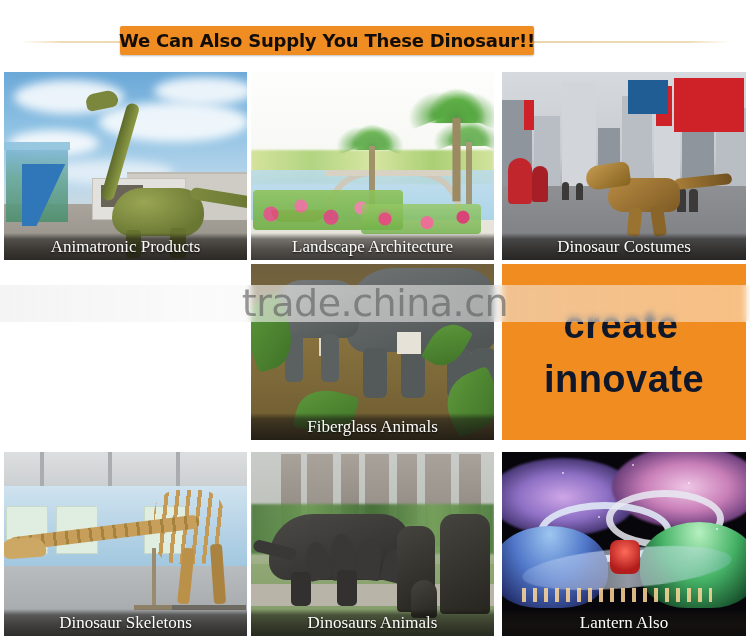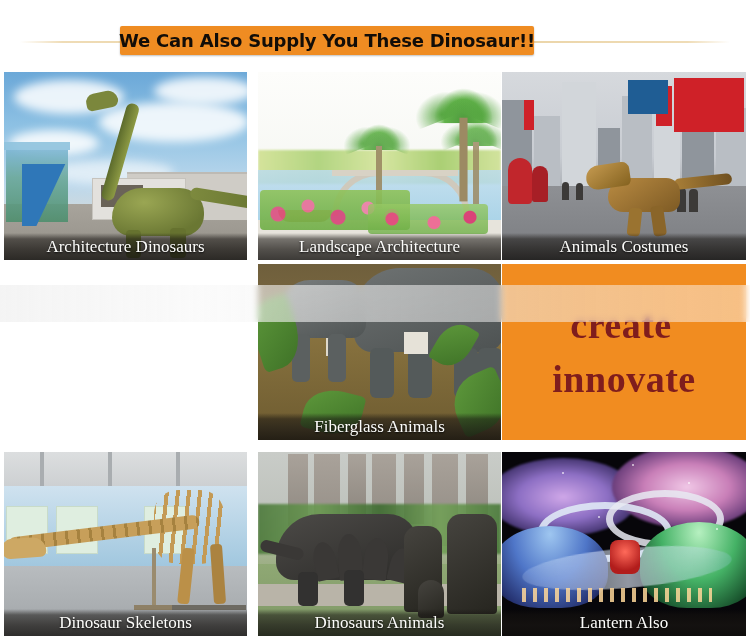--- a/index.html
+++ b/index.html
@@ -41,21 +41,21 @@
   .grid{
     position:absolute;left:0;top:72px;width:750px;height:564px;
   }
   .cell{
     position:absolute;
     overflow:hidden;
     background:#cfcfcf;
   }
   
   .c1{left:4px;width:243px;}
-  .c2{left:258px;width:243px;}
+  .c2{left:251px;width:243px;}
   .c3{left:502px;width:244px;}
   
   .r1{top:0px;height:188px;}
   .r2{top:192px;height:176px;}
   .r3{top:380px;height:184px;}
 
   .photo{position:absolute;inset:0;}
 
   .caption{
     position:absolute;left:0;right:0;bottom:0;height:27px;
@@ -72,22 +72,22 @@
   }
 
   
   .promo{
     position:absolute;inset:0;background:#f18c20;
     display:flex;flex-direction:column;
     align-items:center;justify-content:center;
     gap:16px;
   }
   .promo span{
-    font-family:Liberation Serif, serif;
-    font-weight:bold;font-size:38px;color:#7f1d1d;
+    font-family:Liberation Sans, sans-serif;
+    font-weight:bold;font-size:38px;color:#0f172a;
     letter-spacing:.5px;line-height:1;text-align:right;
   }
   .promo .w1{margin-left:-6px;}
 
   
   .wm-band{
     position:absolute;left:0;top:213px;width:750px;height:37px;
     background:linear-gradient(to right,
       rgba(235,235,235,.55) 0%,
       rgba(248,248,248,.62) 28%,
@@ -350,21 +350,21 @@
       <div class="tower"></div>
       <div class="slide"></div>
       <div class="neck"></div>
       <div class="head"></div>
       <div class="body"></div>
       <div class="tail"></div>
       <div class="leg lg1"></div>
         <div class="leg lg2"></div>
     </div>
     <div class="caption">
-      <span>Architecture Dinosaurs</span>
+      <span>Animatronic Products</span>
     </div>
   </div>
 
   <div class="cell c2 r1">
     <div class="photo sc-land">
       <div class="hedge"></div>
       <div class="water"></div>
       <div class="bank"></div>
       <div class="bridge"></div>
       <div class="palm pm2">
@@ -413,21 +413,21 @@
       <div class="ped" style="right:48px;bottom:48px;width:9px;height:23px;"></div>
       <div class="rex">
         <div class="tl"></div>
           <div class="bd2"></div>
           <div class="hd"></div>
         <div class="l1"></div>
           <div class="l2"></div>
       </div>
     </div>
     <div class="caption">
-      <span>Animals Costumes</span>
+      <span>Dinosaur Costumes</span>
     </div>
   </div>
 
 
   <div class="cell c2 r2">
     <div class="photo sc-anim">
       <div class="dirt"></div>
       <div class="post"></div>
       <div class="eleB">
           <i class="lg g1"></i>
@@ -529,14 +529,17 @@
       <div class="spark" style="left:96px;top:64px;"></div>
       <div class="spark" style="left:214px;top:76px;"></div>
       <div class="crowd"></div>
     </div>
     <div class="caption">
       <span>Lantern Also</span>
     </div>
   </div>
 
   <div class="wm-band"></div>
+  <div class="wm-text">
+    <span>trade.china.cn</span>
+  </div>
 
 </div>
 
 </body></html>

